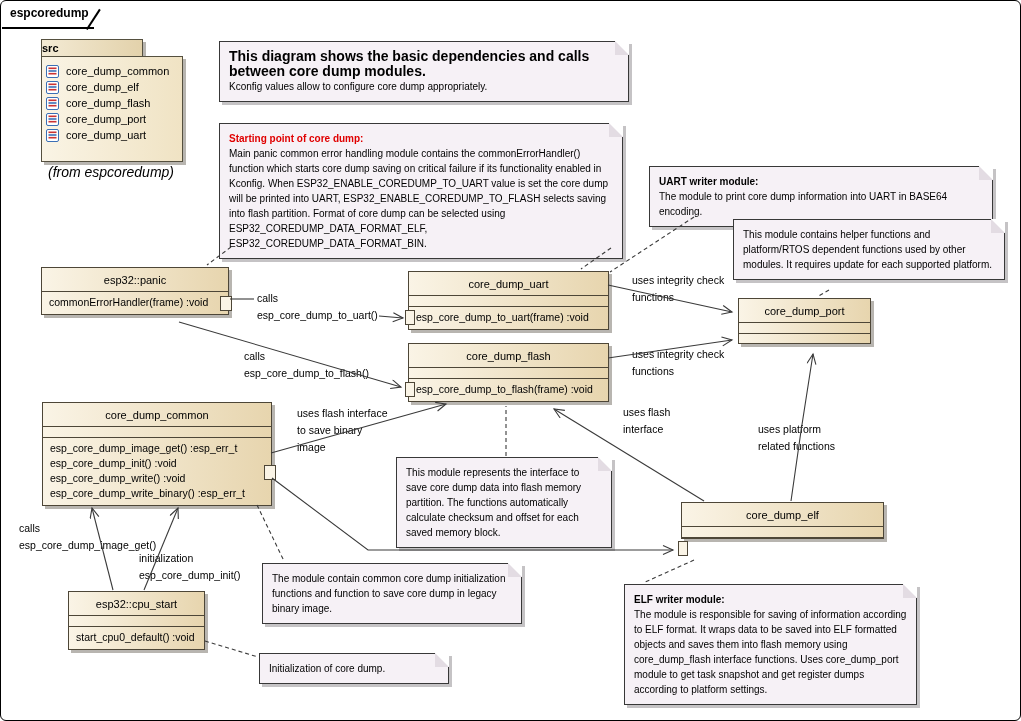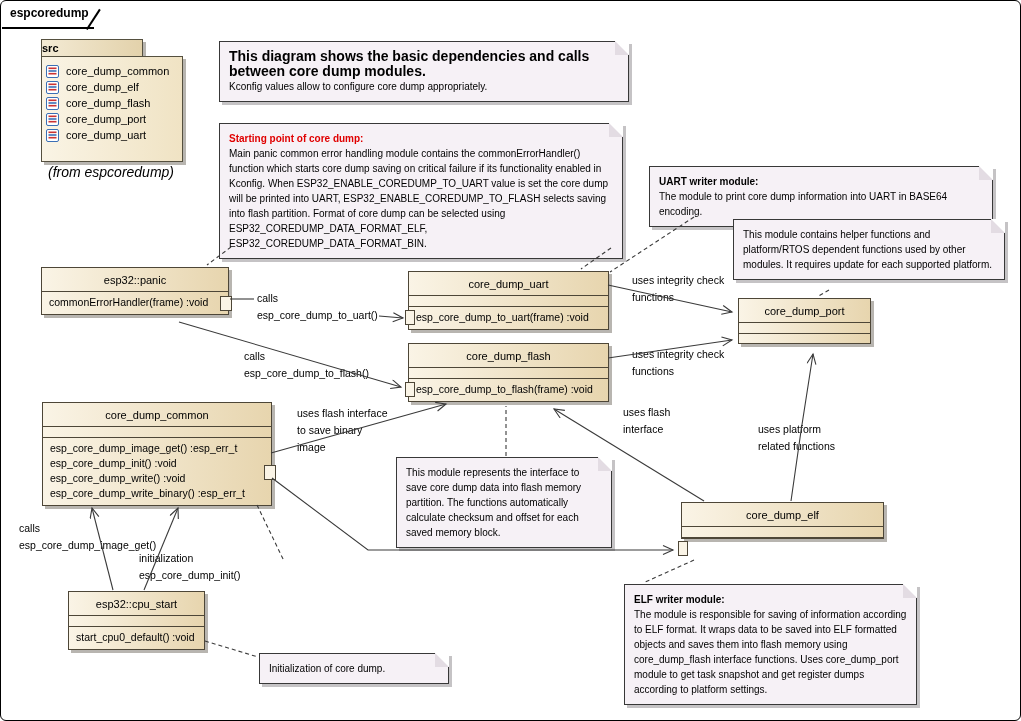--- a/index.html
+++ b/index.html
@@ -132,20 +132,23 @@
   </div>
 
   <div class="note" style="left:732px;top:218px;width:252px;">
     <div>This module contains helper functions and platform/RTOS dependent functions used by other modules. It requires update for each supported platform.</div>
   </div>
 
   <div class="note" style="left:395px;top:456px;width:196px;">
     <div>This module represents the interface to save core dump data into flash memory partition. The functions automatically calculate checksum and offset for each saved memory block.</div>
   </div>
 
+  <div class="note" style="left:261px;top:562px;width:240px;">
+    <div>The module contain common core dump initialization functions and function to save core dump in legacy binary image.</div>
+  </div>
 
   <div class="note" style="left:258px;top:652px;width:170px;">
     <div>Initialization of core dump.</div>
   </div>
 
   <div class="note" style="left:623px;top:583px;width:273px;">
     <div class="note-title">ELF writer module:</div>
     <div>The module is responsible for saving of information according to ELF format. It wraps data to be saved into ELF formatted objects and saves them into flash memory using core_dump_flash interface functions. Uses core_dump_port module to get task snapshot and get register dumps according to platform settings.</div>
   </div>
 

